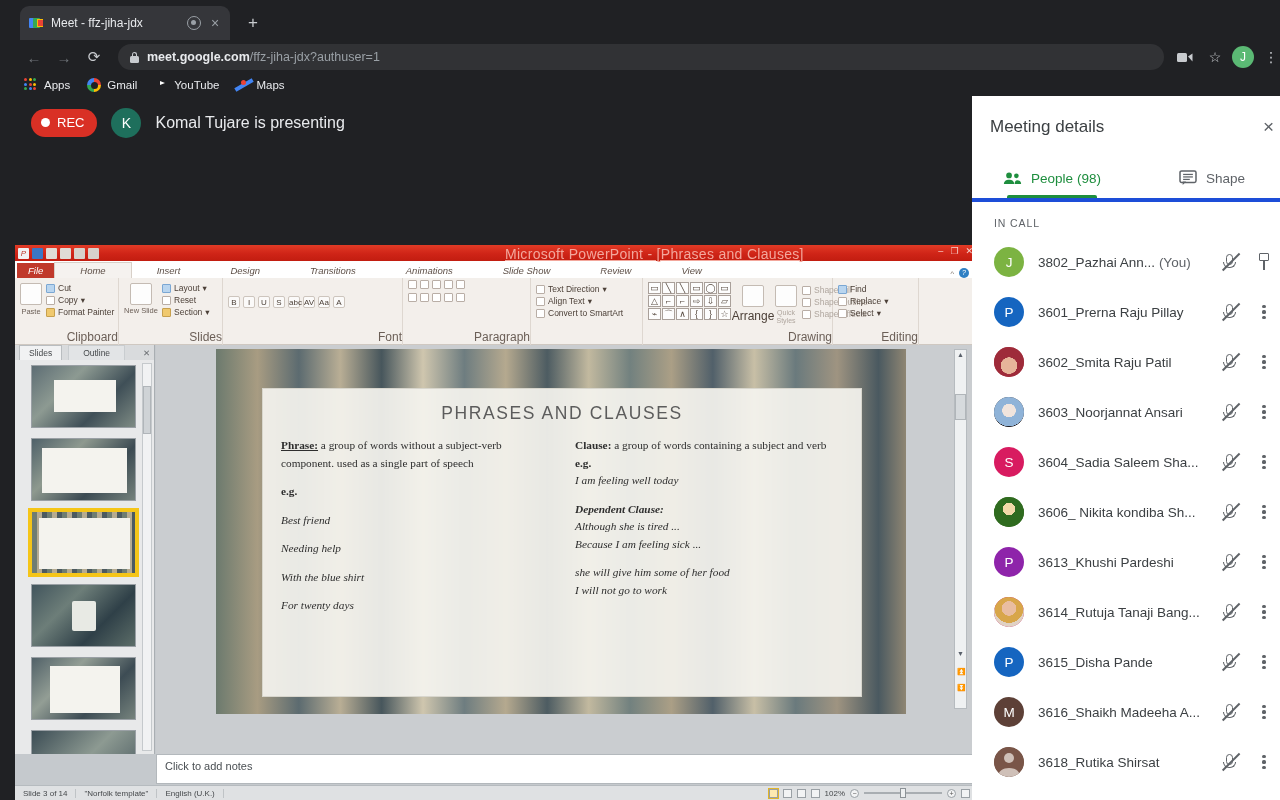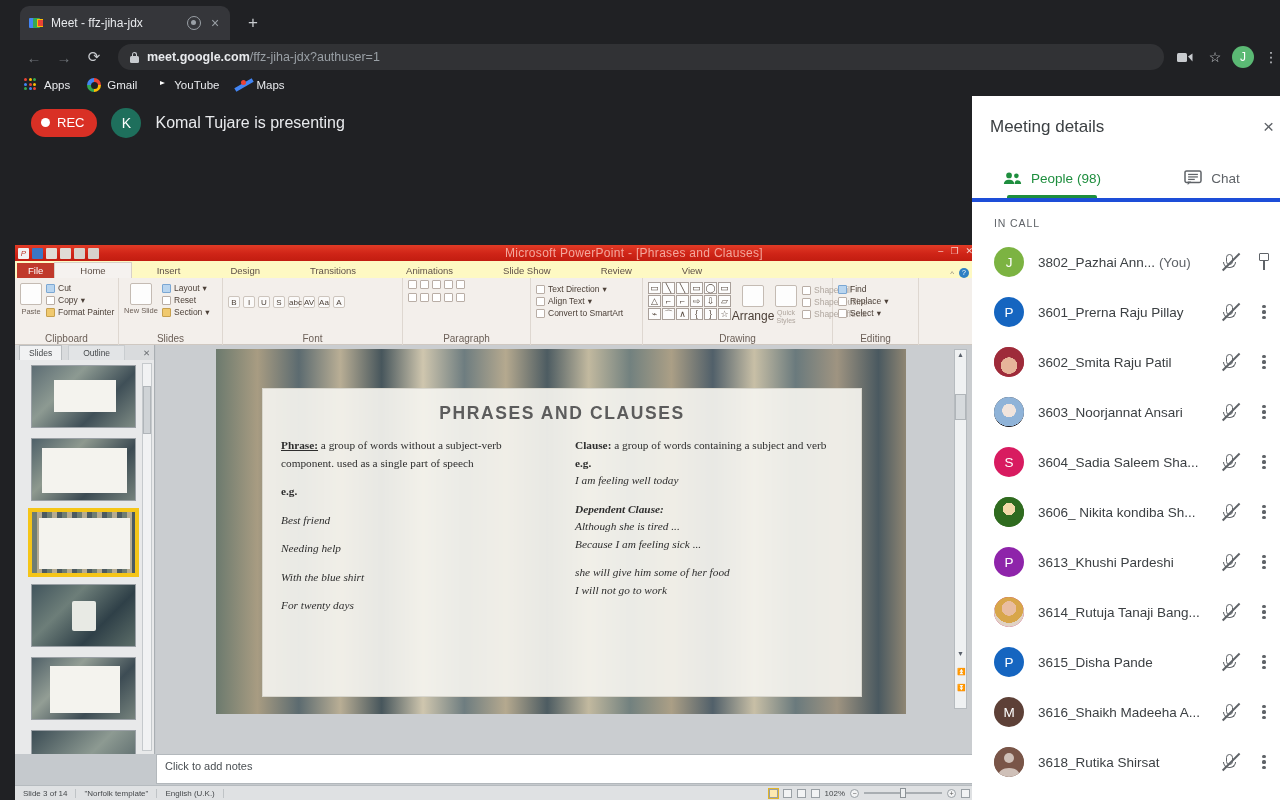--- a/index.html
+++ b/index.html
@@ -69,32 +69,32 @@
   .rec-dot { width:9px; height:9px; background:#fff; border-radius:50%; }
   .pres-av { width:30px;height:30px;border-radius:50%;background:#1e6f5c;color:#fff;font-size:14px;
     display:flex;align-items:center;justify-content:center;}
   .pres-txt { color:#e8eaed; font-size:16px; }
 
   
   .share { position:absolute; left:0; top:149px; width:960px; height:571px; overflow:hidden; background:#c9cdd1;}
   .ppt-title-bar { height:16px; background:linear-gradient(180deg,#e23b26 0%,#cf2417 55%,#c21d10 100%); position:relative;}
   .qat { position:absolute; left:0; top:0; height:16px; display:flex; align-items:center; gap:3px; padding-left:3px;}
   .qat i { display:block; width:11px;height:11px;border-radius:1px; }
-  .ppt-title-text { position:absolute; left:490px; top:1px; font-size:12px; color:#f3a79c; white-space:nowrap; letter-spacing:.3px;}
+  .ppt-title-text { position:absolute; left:490px; top:1px; font-size:14px; color:#f3a79c; white-space:nowrap; letter-spacing:.3px;text-decoration:underline;}
   .wbtns { position:absolute; right:2px; top:1px; display:flex; gap:7px; color:#f6d3ce; font-size:9px; align-items:center;}
 
-  .ppt-tabs { height:17px; background:#fef9c3; display:flex; align-items:flex-end; padding-left:2px; font-size:9.5px; color:#5e5048;}
+  .ppt-tabs { height:17px; background:#ffffff; display:flex; align-items:flex-end; padding-left:2px; font-size:9.5px; color:#5e5048;font-style:italic;}
   .ppt-tabs .file { background:#c0392b; color:#fff; padding:2px 11px 2px 11px; }
   .ppt-tabs span.t { padding:2px 25px; }
   .ppt-tabs span.t.active { background:#f5f2ef; border-top:1px solid #d8d0c8; border-left:1px solid #d8d0c8; border-right:1px solid #d8d0c8;}
   .helpbtns { margin-left:auto; display:flex; gap:5px; padding-right:6px; align-items:center;}
 
   .ribbon { height:67px; background:#f3efeb; border-bottom:1px solid #cfc8c1; display:flex; font-size:8.5px; color:#4c4038; position:relative;}
   .rgroup { border-right:1px solid #ded7d0; padding:2px 5px 0 5px; position:relative; height:67px;}
-  .rgroup .lbl { position:absolute; bottom:1px; left:0; width:100%; text-align:center; color:#6b5f57; font-size:10px;}
+  .rgroup .lbl { position:absolute; bottom:1px; left:0; width:100%; text-align:right; color:#6b5f57; font-size:12px;}
   .ritem { display:flex; align-items:center; gap:3px; margin-bottom:2px; white-space:nowrap;}
   .sq { width:9px; height:9px; border:1px solid #b9aea6; background:#fff; display:inline-block; border-radius:1px;}
   .sq.y { background:#f0c96e; border-color:#c7a04e;}
   .sq.b { background:#b9d5ef; border-color:#7ba7d3;}
   .bigbtn { display:flex; flex-direction:column; align-items:center; justify-content:flex-start; width:34px; padding-top:3px; gap:2px;}
   .bigbtn .gl { width:22px; height:22px; background:#fdfdfd; border:1px solid #c4bbb3; border-radius:2px;}
   .fontrow { display:flex; gap:3px; align-items:center; flex-wrap:wrap; width:165px;}
   .fontrow i { display:block; width:12px; height:12px; border:1px solid #cdc5bd; background:#fbfaf9; border-radius:2px; font-style:normal;
      font-size:8px; text-align:center; line-height:11px; color:#4c4038;}
   .parrow { display:flex; gap:3px; align-items:center; flex-wrap:wrap; width:120px;}
@@ -114,21 +114,21 @@
   .sp-scroll { position:absolute; right:2px; top:18px; width:10px; height:388px; background:#f1f2f3; border:1px solid #c5c9cc;}
   .sp-scroll .th { position:absolute; left:0; top:22px; width:8px; height:48px; background:#cfd3d6; border:1px solid #b0b5b9;}
 
   .slidearea { position:absolute; left:141px; top:0; width:819px; height:409px; background:#cacdd0;}
   .slide { position:absolute; left:60px; top:4px; width:690px; height:365px; overflow:hidden;
     background:linear-gradient(90deg,#6c7a6e 0%, #a89c82 6%, #5c6b70 12%, #b9ae95 18%, #47565c 24%, #cfc6ae 30%,
       #6e7d80 36%, #b5a98f 42%, #4d5c62 48%, #c2b99f 54%, #72817f 60%, #ab9f86 66%, #51606a 72%, #c8bfa6 78%,
       #6a7a7d 84%, #9f9481 90%, #4a5960 96%, #8f8673 100%);}
   .slide-card { position:absolute; left:46px; top:39px; right:44px; bottom:17px; background:rgba(244,243,238,.93);
     border:1px solid #d8d6cd; padding:14px 18px; }
-  .slide-h1 { text-align:center; font-size:17.5px; letter-spacing:1.6px; color:#5c5c5c; font-family:"Liberation Sans",sans-serif; font-weight:700; margin-bottom:13px;}
+  .slide-h1 { text-align:center; font-size:17.5px; letter-spacing:1.6px; color:#5c5c5c; font-family:"Liberation Sans",sans-serif; font-weight:400; margin-bottom:13px;}
   .cols { display:flex; gap:26px; font-family:"Liberation Serif", serif; color:#2e2e2e;}
   .col { flex:1; font-size:11.3px; line-height:1.55;}
   .col b { font-weight:700; }
   .col .u { text-decoration:underline; font-weight:700;}
   .col .it { font-style:italic; display:block; }
   .col .sp { height:11px; }
   .v-scroll { position:absolute; right:8px; top:4px; width:13px; height:360px; background:#eff1f2; border:1px solid #b6bbbf;}
   .v-scroll .th { position:absolute; left:0; top:44px; width:11px; height:26px; background:#d6dadd; border:1px solid #b0b5b9;}
   .v-scroll .ar { position:absolute; left:2px; font-size:7px; color:#59606a;}
 
@@ -593,21 +593,21 @@
         <span>People (98)</span>
       </div>
       <div class="ptab">
         <svg width="18" height="16" viewBox="0 0 20 18">
           <rect x="1" y="1" width="18" height="13" rx="1.8" fill="none" stroke="#5f6368" stroke-width="1.7"></rect>
           <path d="M4 17 L4 13 L8 13 Z" fill="#5f6368"></path>
           <line x1="4.5" y1="5" x2="15.5" y2="5" stroke="#5f6368" stroke-width="1.4"></line>
           <line x1="4.5" y1="7.8" x2="15.5" y2="7.8" stroke="#5f6368" stroke-width="1.4"></line>
           <line x1="4.5" y1="10.6" x2="12" y2="10.6" stroke="#5f6368" stroke-width="1.4"></line>
         </svg>
-        <span>Chat</span>
+        <span>Shape</span>
       </div>
     </div>
     <div class="plist">
       <div class="incall">IN CALL</div>
 
       <div class="prow">
         <span class="av" style="background:#7cb342">
             <span>J</span>
           </span>
         <span class="pname"><span>3802_Pazhai Ann...</span> <span class="you">(You)</span></span>

